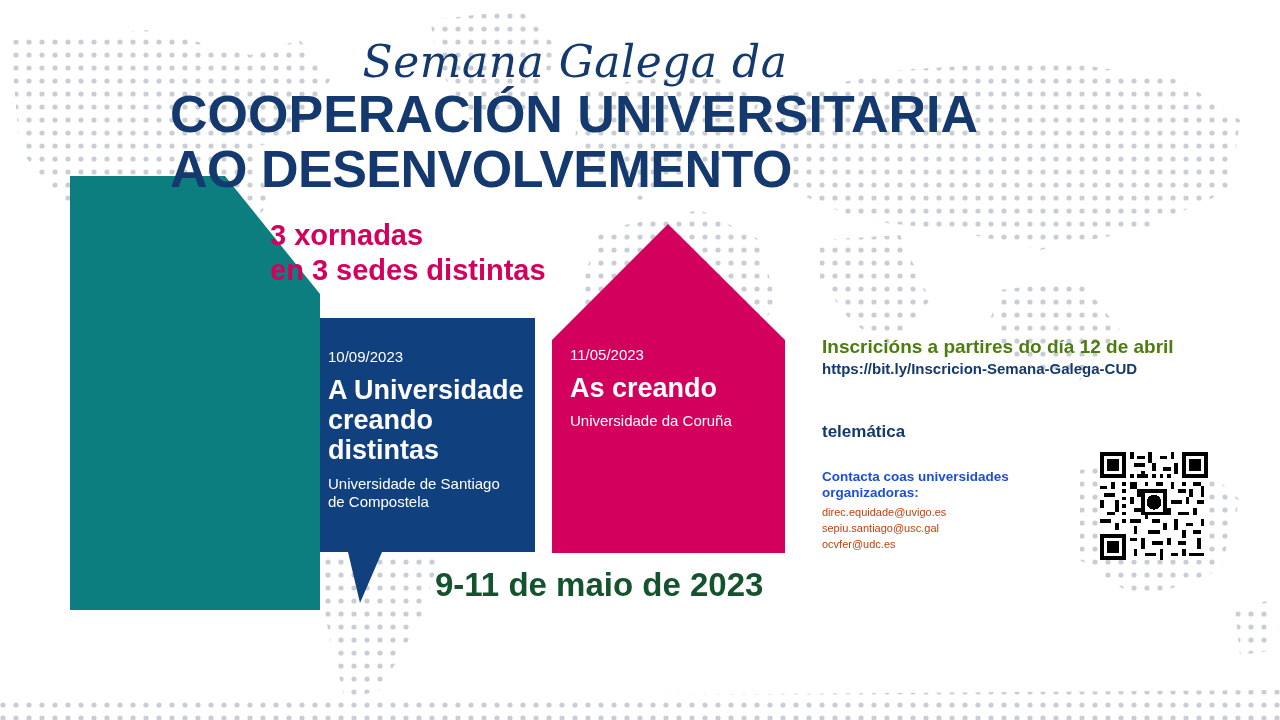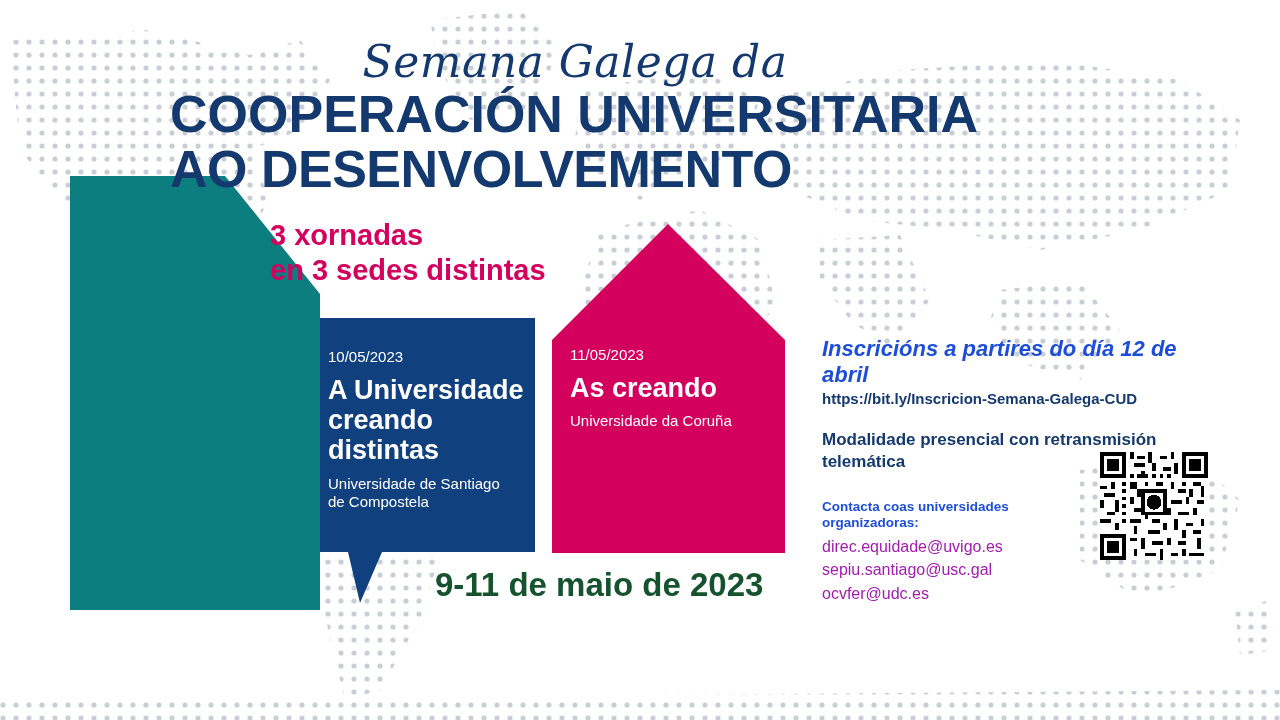--- a/index.html
+++ b/index.html
@@ -51,25 +51,25 @@
   .card .date{font-size:15px;margin-bottom:10px;font-weight:normal;}
   .card .title{font-size:27px;font-weight:bold;line-height:1.12;margin-bottom:9px;}
   .card .org{font-size:15px;line-height:1.25;font-weight:normal;}
 
   #card-vigo{left:92px;top:340px;width:210px;text-align:center;}
   #card-usc{left:328px;top:348px;width:215px;}
   #card-udc{left:570px;top:346px;width:215px;}
 
   
   .info{position:absolute;left:822px;top:336px;width:400px;z-index:6;}
-  .info .reg{color:#1d4ed8;font-weight:bold;font-size:22px;margin:0 0 2px 0;font-style:italic;}
+  .info .reg{color:#4d7c0f;font-weight:bold;font-size:19px;margin:0 0 2px 0;}
   .info .url{color:#14396e;font-weight:bold;font-size:15px;margin:0 0 22px 0;}
   .info .mod{color:#14396e;font-weight:bold;font-size:17px;line-height:1.28;margin:0 0 26px 0;}
   .info .contact-h{color:#1d4ed8;font-weight:bold;font-size:13.5px;line-height:1.25;margin:0 0 3px 0;}
-  .info .mail{color:#a21caf;font-size:16px;line-height:1.45;}
+  .info .mail{color:#c2410c;font-size:11px;line-height:1.45;}
 
   
   #qr{position:absolute;left:1100px;top:452px;z-index:6;}
   #qr svg{display:block;}
 
   
   .bigdate{position:absolute;left:435px;top:566px;z-index:6;color:#14532d;font-weight:bold;font-size:33px;}
 
   
   .logos{position:absolute;left:0;top:630px;width:1280px;height:70px;z-index:6;}
@@ -145,21 +145,21 @@
     <div class="l2">AO DESENVOLVEMENTO</div>
   </div>
 
   <div class="sub">
     <div>3 xornadas</div>
     <div>en 3 sedes distintas</div>
   </div>
 
 
   <div class="card" id="card-usc">
-    <div class="date">10/05/2023</div>
+    <div class="date">10/09/2023</div>
     <div class="title">
       <div>A Universidade</div>
       <div>creando</div>
       <div>distintas</div>
     </div>
     <div class="org">
       <div>Universidade de Santiago</div>
       <div>de Compostela</div>
     </div>
   </div>
@@ -167,21 +167,21 @@
   <div class="card" id="card-udc">
     <div class="date">11/05/2023</div>
     <div class="title">As creando</div>
     <div class="org">Universidade da Coruña</div>
   </div>
 
   <div class="info">
     <p class="reg">Inscricións a partires do día 12 de abril</p>
     <p class="url">https://bit.ly/Inscricion-Semana-Galega-CUD</p>
     <p class="mod">
-      <span>Modalidade presencial con retransmisión</span><br>
+      <br>
       <span>telemática</span>
     </p>
     <p class="contact-h">
       <span>Contacta coas universidades</span><br>
       <span>organizadoras:</span>
     </p>
     <div class="mail">direc.equidade@uvigo.es</div>
     <div class="mail">sepiu.santiago@usc.gal</div>
     <div class="mail">ocvfer@udc.es</div>
   </div>

